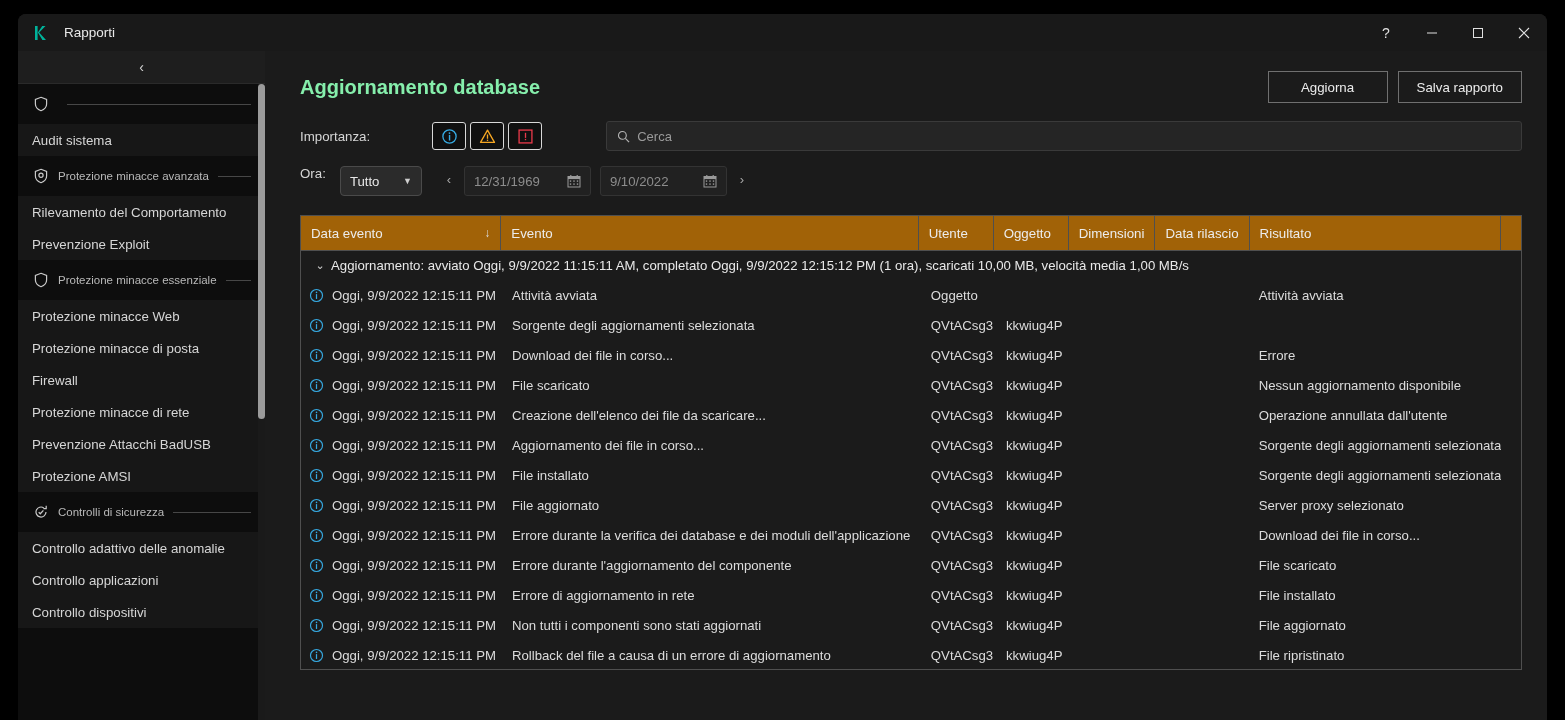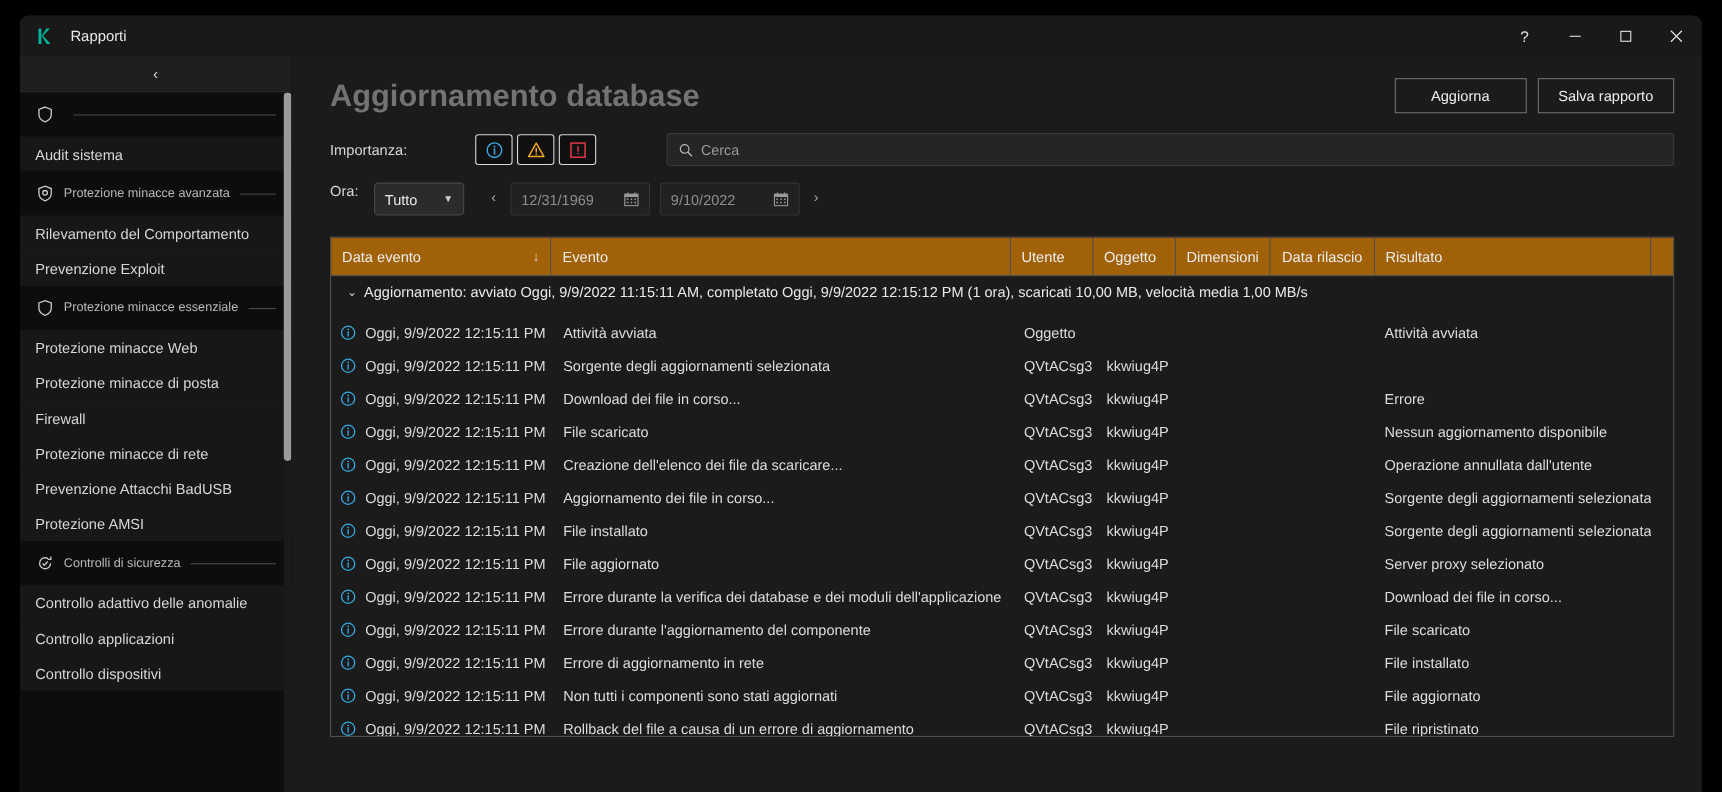--- a/index.html
+++ b/index.html
@@ -98,21 +98,21 @@
   .main {
     position: absolute; left: 247px; top: 37px;
     width: 1282px; height: 669px;
     background: #1b1b1b;
   }
   .page-head {
     display: flex; align-items: center;
     padding: 20px 25px 0 35px;
   }
   .page-title {
-    color: #737373; font-size: 28px; font-weight: bold;
+    color: #86efac; font-size: 20px; font-weight: bold;
   }
   .head-actions { margin-left: auto; display: flex; gap: 10px; }
   .btn {
     min-width: 120px; height: 32px; padding: 0 18px;
     background: transparent;
     border: 1px solid #707070; border-radius: 0;
     color: #ececec; font-size: 13.3px;
     font-family: "Liberation Sans", sans-serif;
     cursor: default;
   }
@@ -201,21 +201,21 @@
 
   .group-row {
     display: flex; align-items: center;
     height: 29px; padding-left: 8px;
     color: #e9e9e9; font-size: 13.2px;
     white-space: nowrap;
   }
   .group-row .gchev { width: 22px; color: #cfcfcf; font-size: 11px;
     display: flex; align-items: center; justify-content: center; }
   .row {
-    display: flex; align-items: flex-end;
+    display: flex; align-items: center;
     height: 30px;
     color: #dcdcdc; font-size: 13.2px;
   }
   .cell { padding: 0 10px; white-space: nowrap; overflow: hidden; }
   .cell.date { display: flex; align-items: center; padding-left: 8px; }
   .cell.date .rowicon { margin-right: 8px; display: flex; flex: 0 0 auto; }
 </style>
 </head>
 <body>
 

